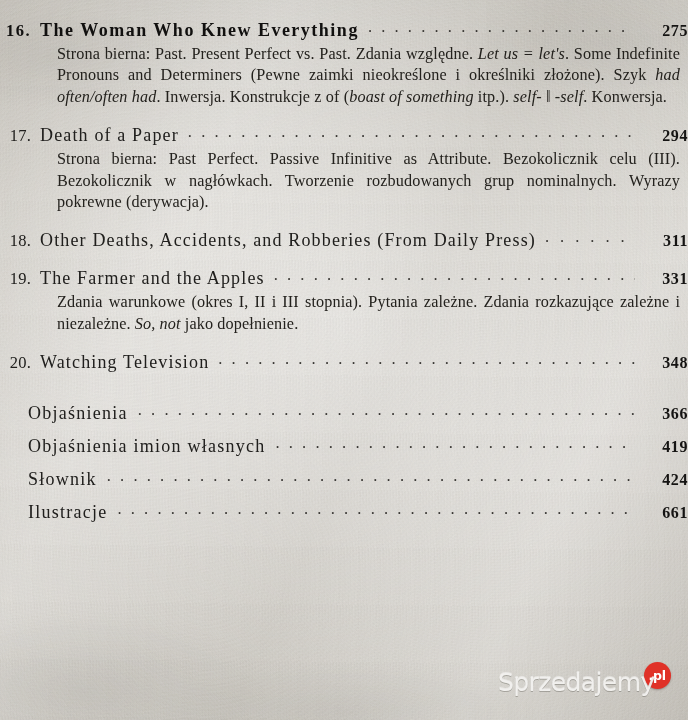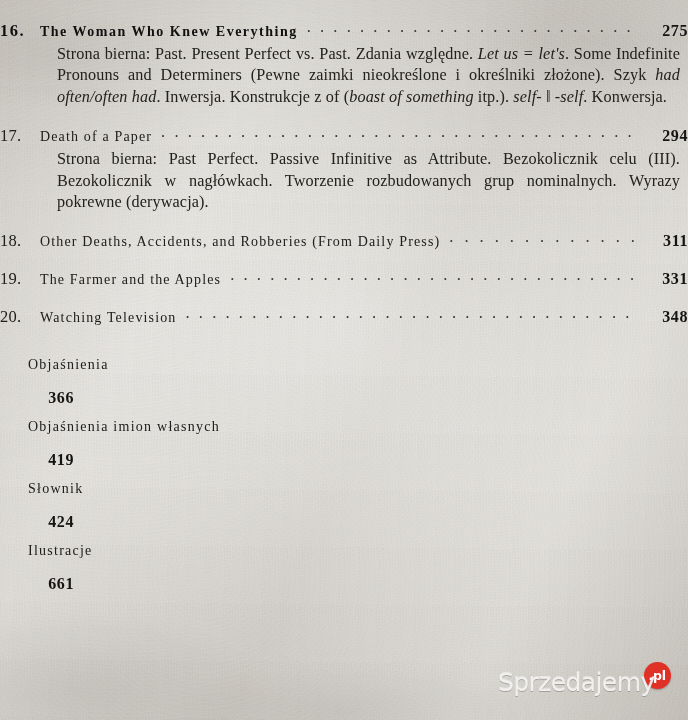--- a/index.html
+++ b/index.html
@@ -73,29 +73,29 @@
 
   .entry-head {
     display: flex;
     align-items: baseline;
     white-space: nowrap;
   }
 
   .num {
     flex: 0 0 auto;
     width: 31px;
-    text-align: left;
+    text-align: right;
     font-size: 16.5px;
     letter-spacing: 0.2px;
   }
 
   .title {
     flex: 0 0 auto;
     margin-left: 9px;
-    font-size: 14px;
+    font-size: 18px;
     letter-spacing: 1.15px;
   }
 
   .entry.strong .title,
   .entry.strong .num {
     font-weight: 700;
     letter-spacing: 1.5px;
     color: #131211;
   }
 
@@ -136,21 +136,21 @@
     text-align: justify;
     letter-spacing: 0.12px;
     color: #25231f;
   }
   .desc i { font-style: italic; }
 
   
   .back {
     margin-top: 10px;
   }
-  .back .entry-head { padding-left: 0; flex-direction: column; }
+  .back .entry-head { padding-left: 0; }
   .back .title {
     margin-left: 28px;
     letter-spacing: 1.25px;
   }
   .back .leader { margin-left: 10px; }
 
   
   .gap-lg { height: 20px; }
   .gap-md { height: 17px; }
   .gap-sm { height: 12px; }
@@ -245,20 +245,21 @@
 
     <div class="gap-md"></div>
 
     <div class="entry">
       <div class="entry-head">
         <span class="num">19.</span>
         <span class="title">The Farmer and the Apples</span>
         <span class="leader"></span>
         <span class="pageno">331</span>
       </div>
+      <div class="desc">Zdania warunkowe (okres I, II i III stopnia). Pytania zależne. Zdania rozkazujące zależne i niezależne. <i>So, not</i> jako dopełnienie.</div>
     </div>
 
     <div class="gap-md"></div>
 
     <div class="entry">
       <div class="entry-head">
         <span class="num">20.</span>
         <span class="title">Watching Television</span>
         <span class="leader"></span>
         <span class="pageno">348</span>

